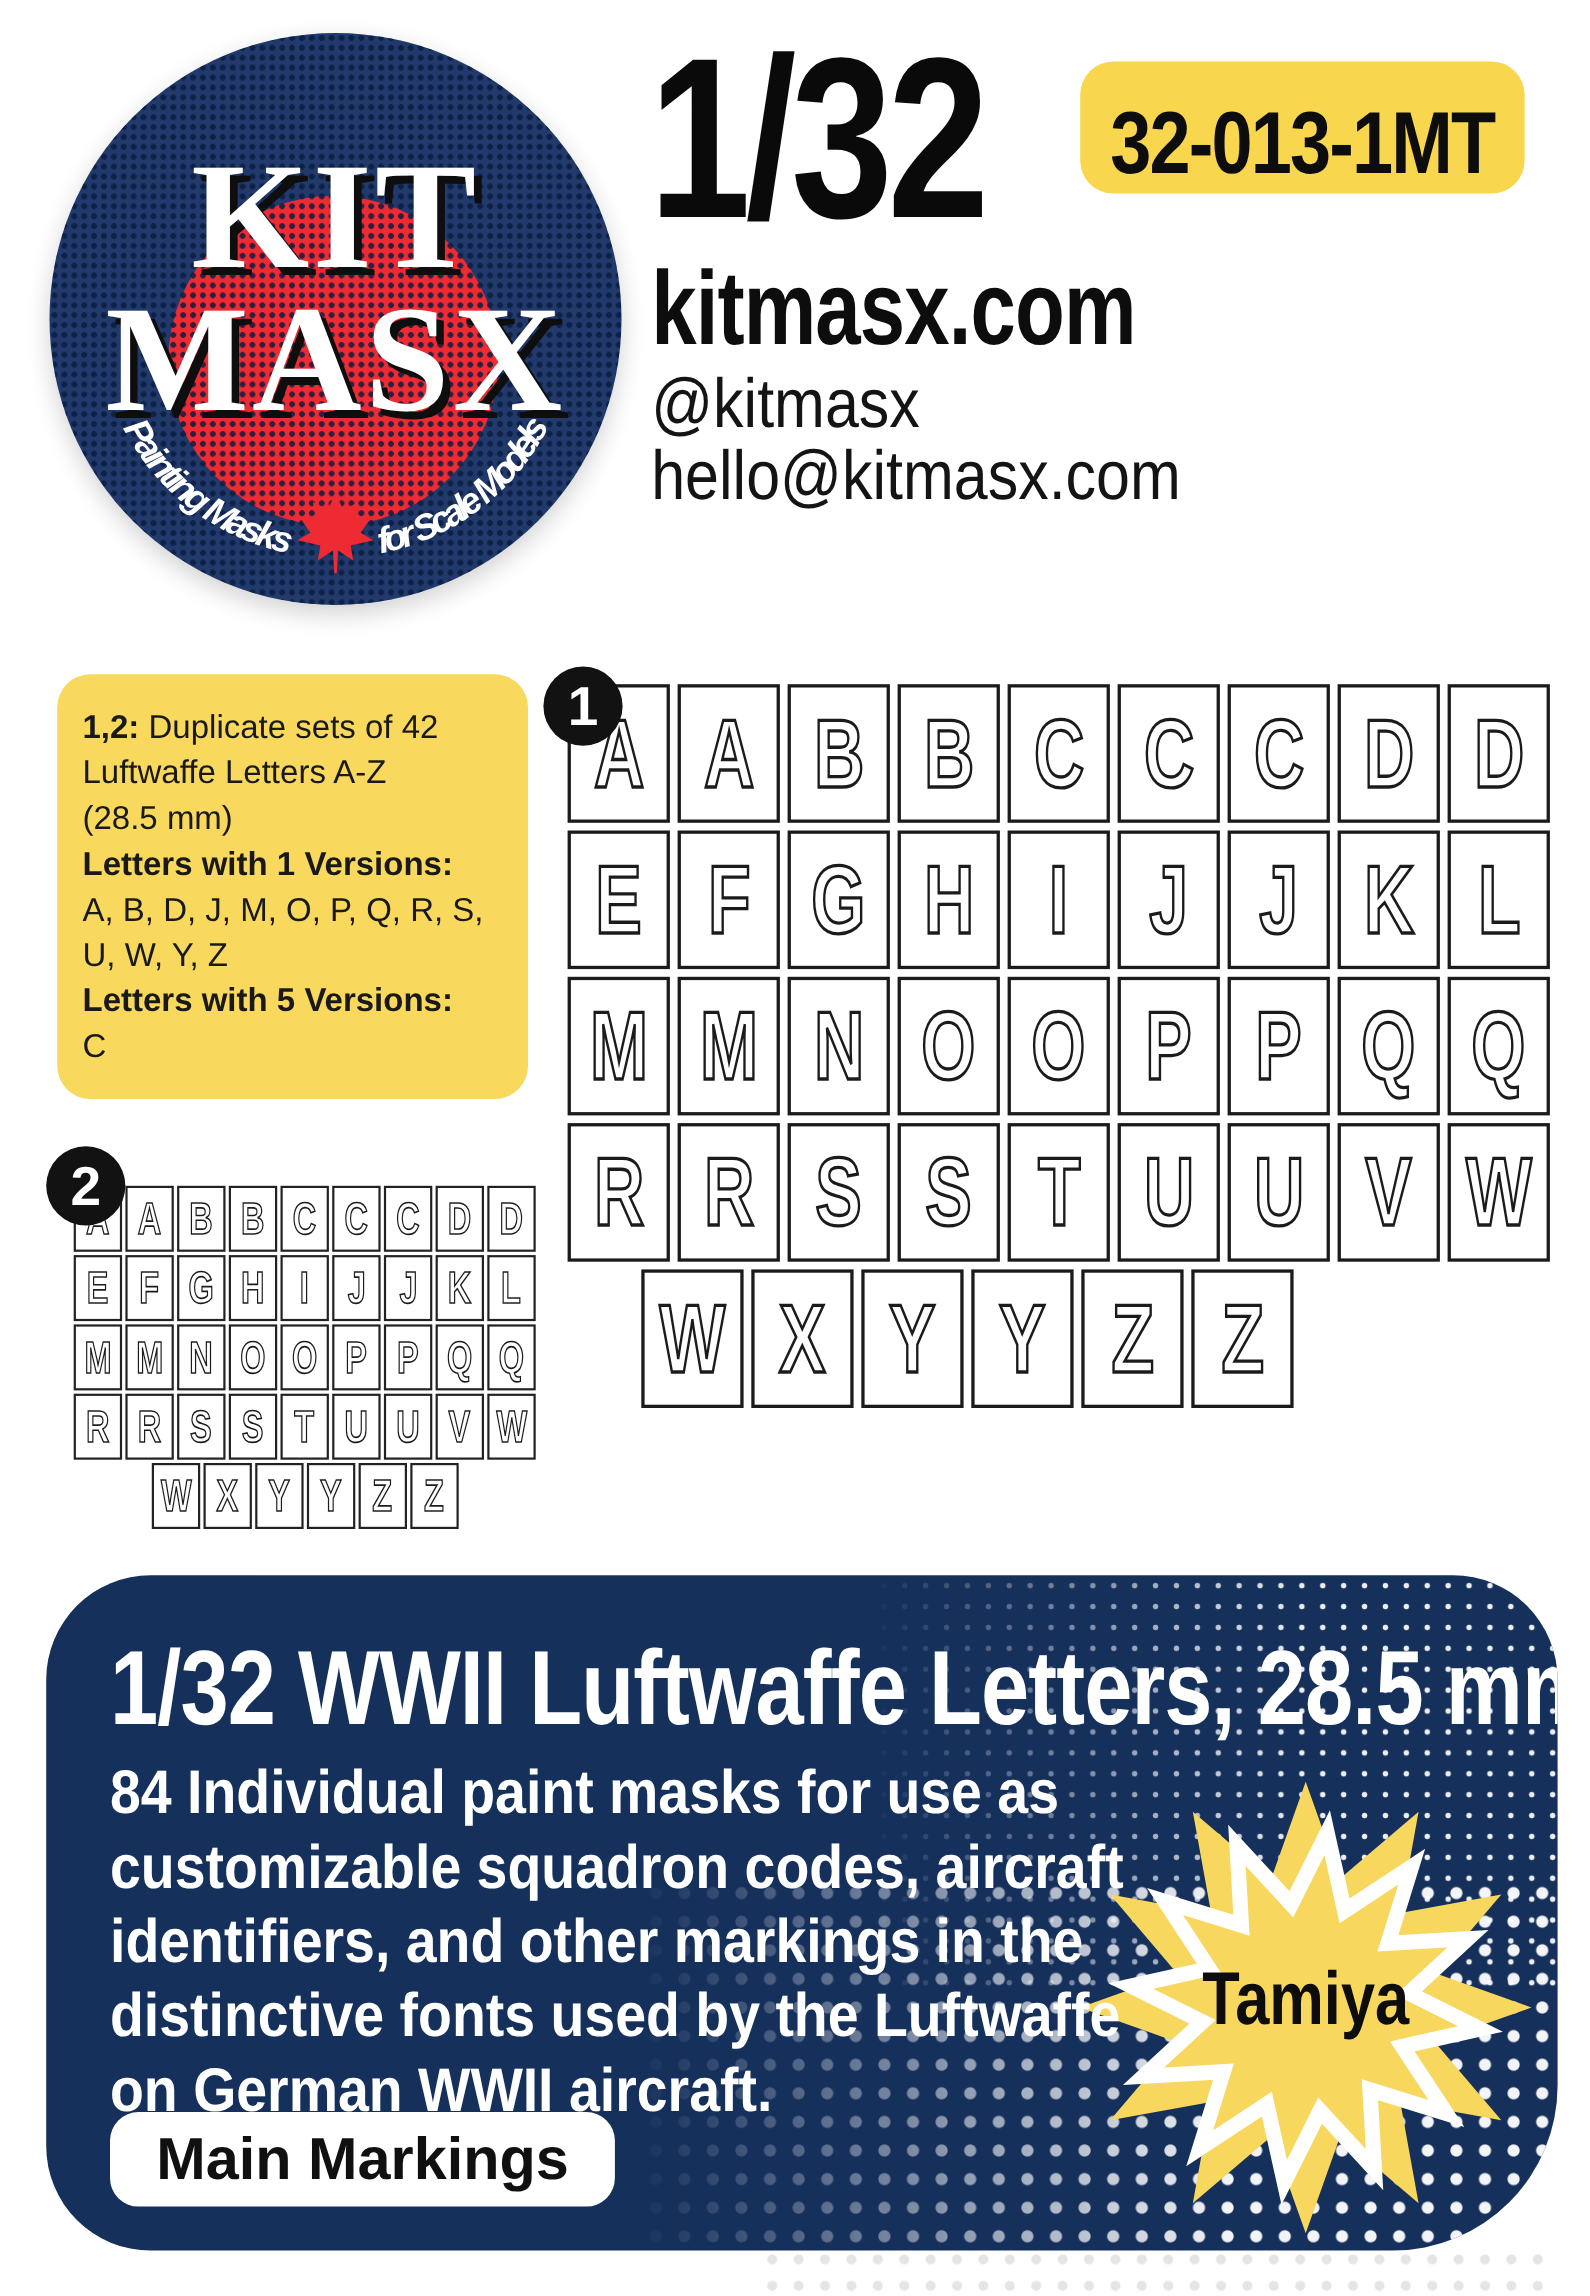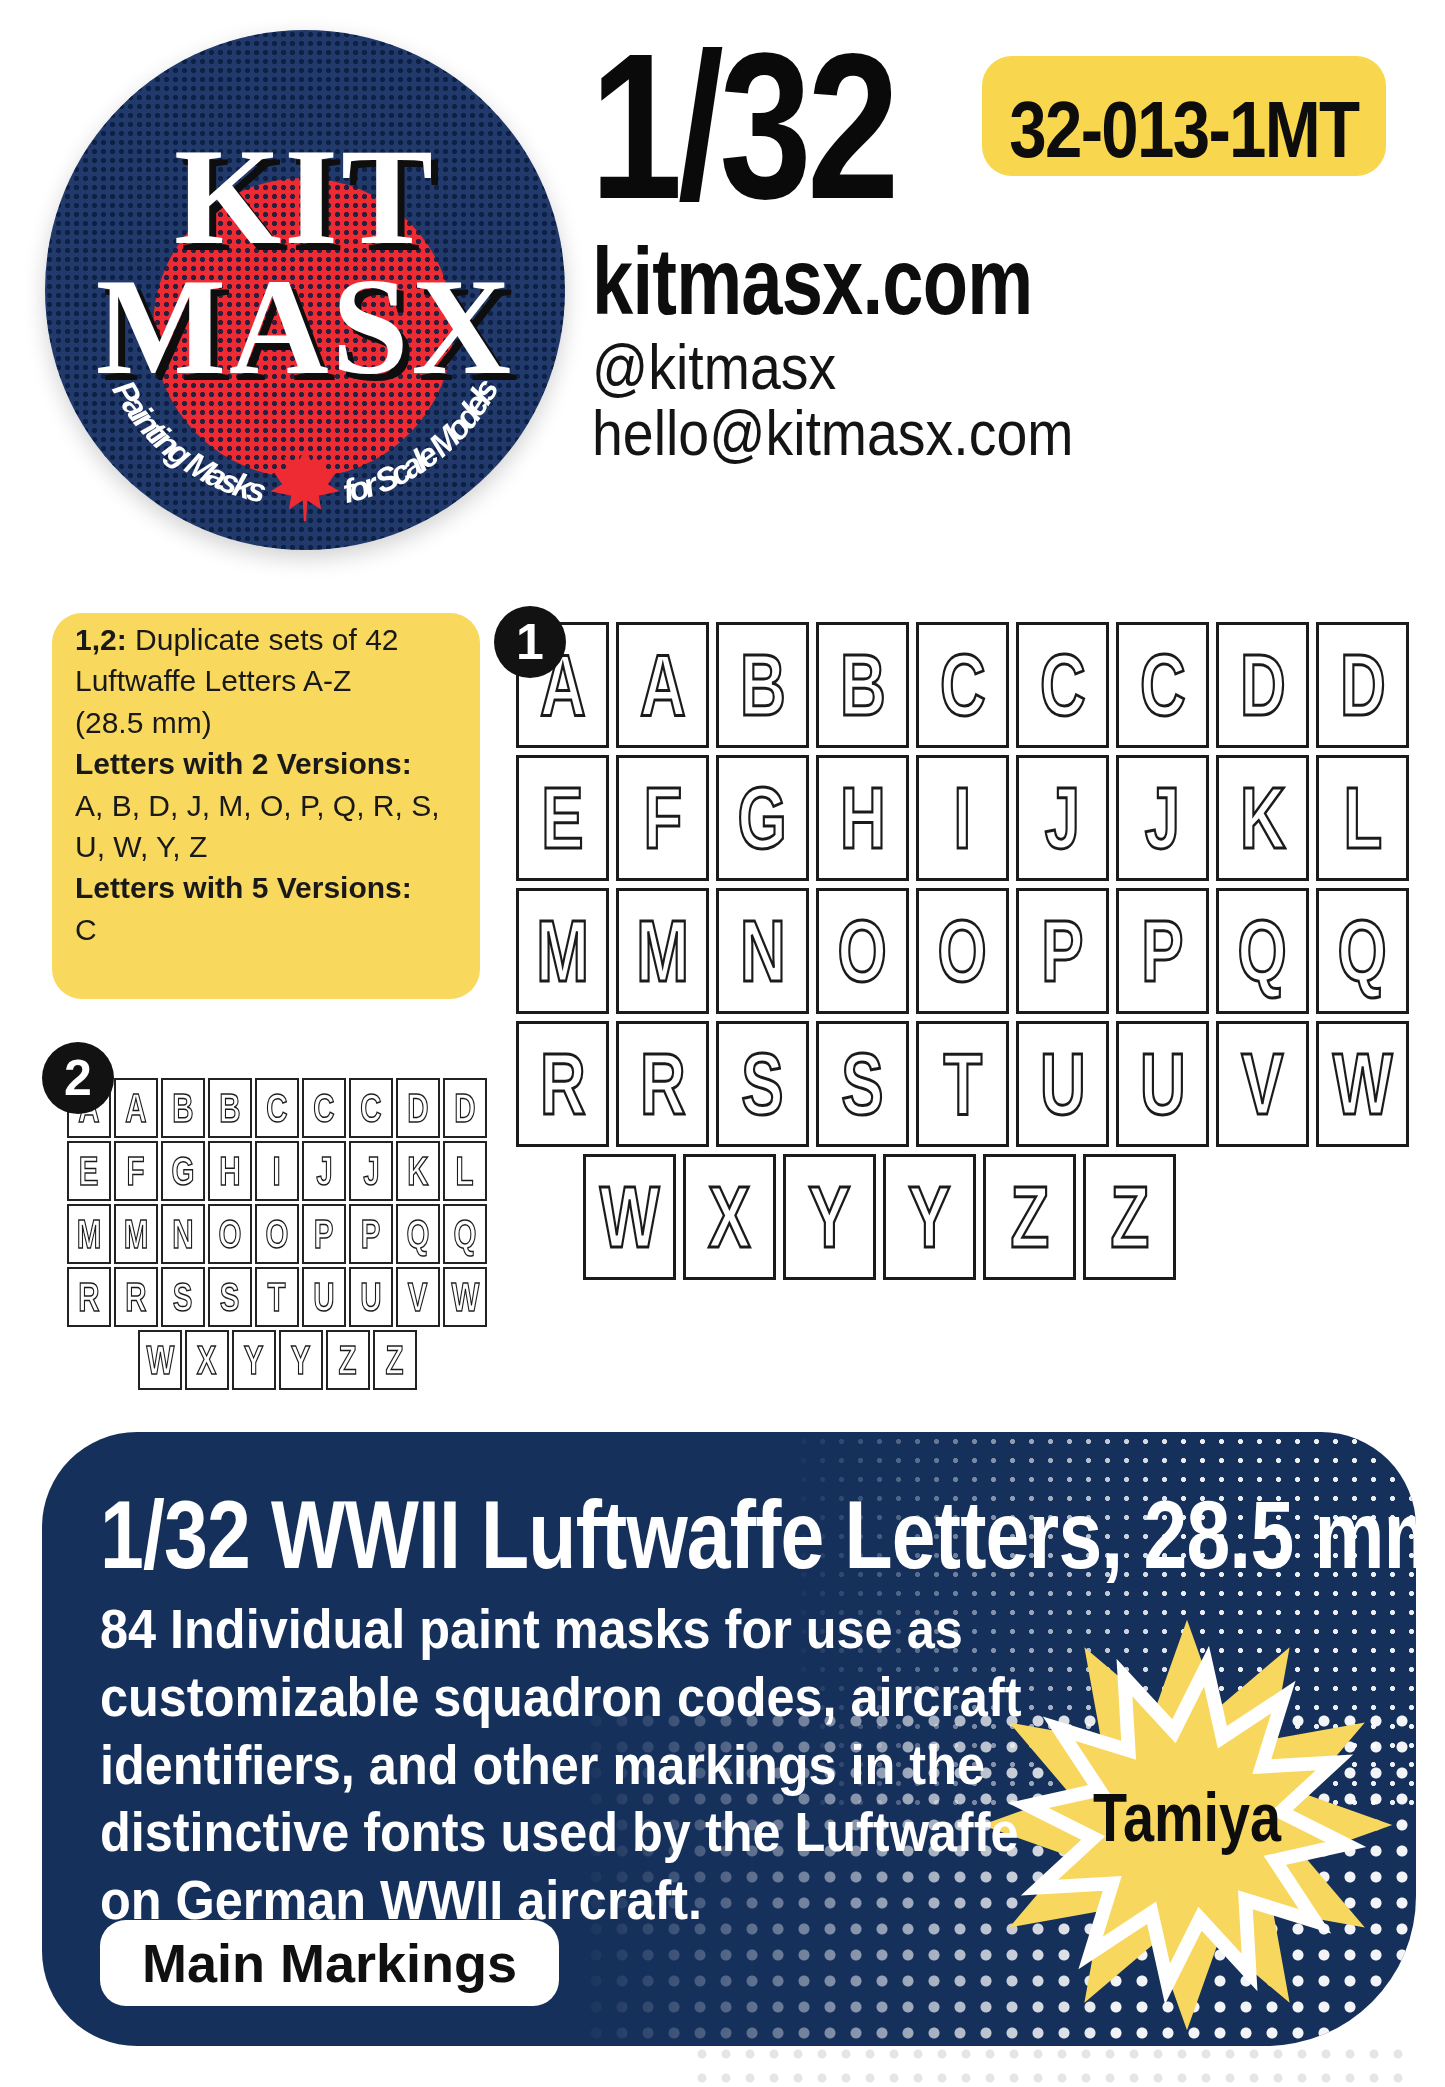--- a/index.html
+++ b/index.html
@@ -32,21 +32,21 @@
                   transform:scaleX(.84);white-space:nowrap;}
   .website{position:absolute;left:592px;top:234px;font-size:95px;font-weight:700;color:#0d0d0d;
            line-height:1;transform:scaleX(.78);transform-origin:left top;letter-spacing:-1px;}
   .social{position:absolute;left:592px;top:336px;font-size:63px;font-weight:400;color:#141414;
           line-height:1;transform:scaleX(.88);transform-origin:left top;}
   .email{position:absolute;left:592px;top:402px;font-size:63px;font-weight:400;color:#141414;
          line-height:1;transform:scaleX(.88);transform-origin:left top;}
 
   
   .info-box{position:absolute;left:52px;top:613px;width:428px;height:386px;border-radius:30px;
-            background:#f9d85e;box-sizing:border-box;padding:6px 23px;
+            background:#f9d85e;box-sizing:border-box;padding:28px 23px;
             font-size:30px;line-height:1.38;color:#191919;white-space:pre-line;}
   .info-box b{font-weight:700;}
 
   
   .num-badge{position:absolute;width:72px;height:72px;border-radius:50%;background:#121212;
              color:#fff;display:flex;align-items:center;justify-content:center;
              font-size:50px;font-weight:700;z-index:5;}
   .num-1{left:494px;top:606px;}
   .num-2{left:42px;top:1042px;}
 
@@ -127,21 +127,21 @@
   <div class="sku-badge">
     <span>32-013-1MT</span>
   </div>
   <div class="website">kitmasx.com</div>
   <div class="social">@kitmasx</div>
   <div class="email">hello@kitmasx.com</div>
 
   <div class="info-box"><b>1,2:</b><span> Duplicate sets of 42
 Luftwaffe Letters A-Z
 (28.5 mm)
-</span><b>Letters with 2 Versions:</b><span>
+</span><b>Letters with 1 Versions:</b><span>
 A, B, D, J, M, O, P, Q, R, S,
 U, W, Y, Z
 </span><b>Letters with 5 Versions:</b><span>
 C</span></div>
 
   <div class="num-badge num-1">1</div>
   <div class="num-badge num-2">2</div>
 
   <div class="letter-grid grid-1">
       <div class="letter-row">

